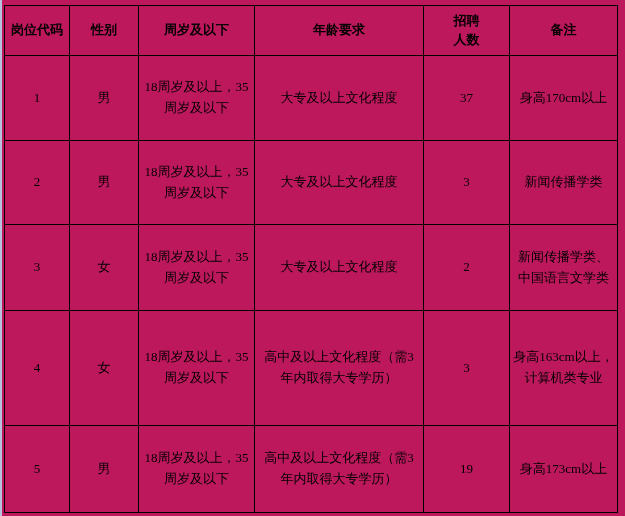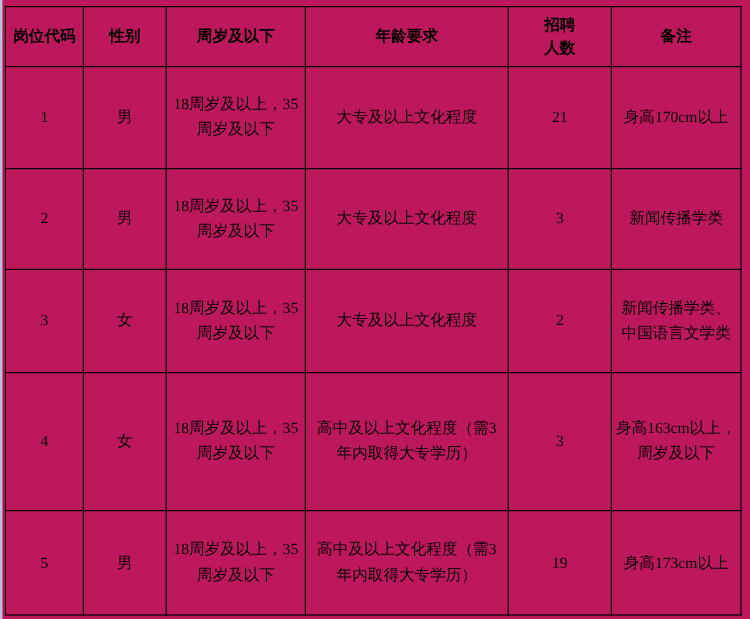--- a/index.html
+++ b/index.html
@@ -83,21 +83,21 @@
         <th>备注</th>
       </tr>
     </thead>
     <tbody>
       <tr class="row-0">
         <td>1</td>
         <td>男</td>
         <td>18周岁及以上，35
 周岁及以下</td>
         <td>大专及以上文化程度</td>
-        <td>21</td>
+        <td>37</td>
         <td>身高170cm以上</td>
       </tr>
       <tr class="row-1">
         <td>2</td>
         <td>男</td>
         <td>18周岁及以上，35
 周岁及以下</td>
         <td>大专及以上文化程度</td>
         <td>3</td>
         <td>新闻传播学类</td>
@@ -114,21 +114,21 @@
       </tr>
       <tr class="row-3">
         <td>4</td>
         <td>女</td>
         <td>18周岁及以上，35
 周岁及以下</td>
         <td>高中及以上文化程度（需3
 年内取得大专学历）</td>
         <td>3</td>
         <td>身高163cm以上，
-周岁及以下</td>
+计算机类专业</td>
       </tr>
       <tr class="row-4">
         <td>5</td>
         <td>男</td>
         <td>18周岁及以上，35
 周岁及以下</td>
         <td>高中及以上文化程度（需3
 年内取得大专学历）</td>
         <td>19</td>
         <td>身高173cm以上</td>

